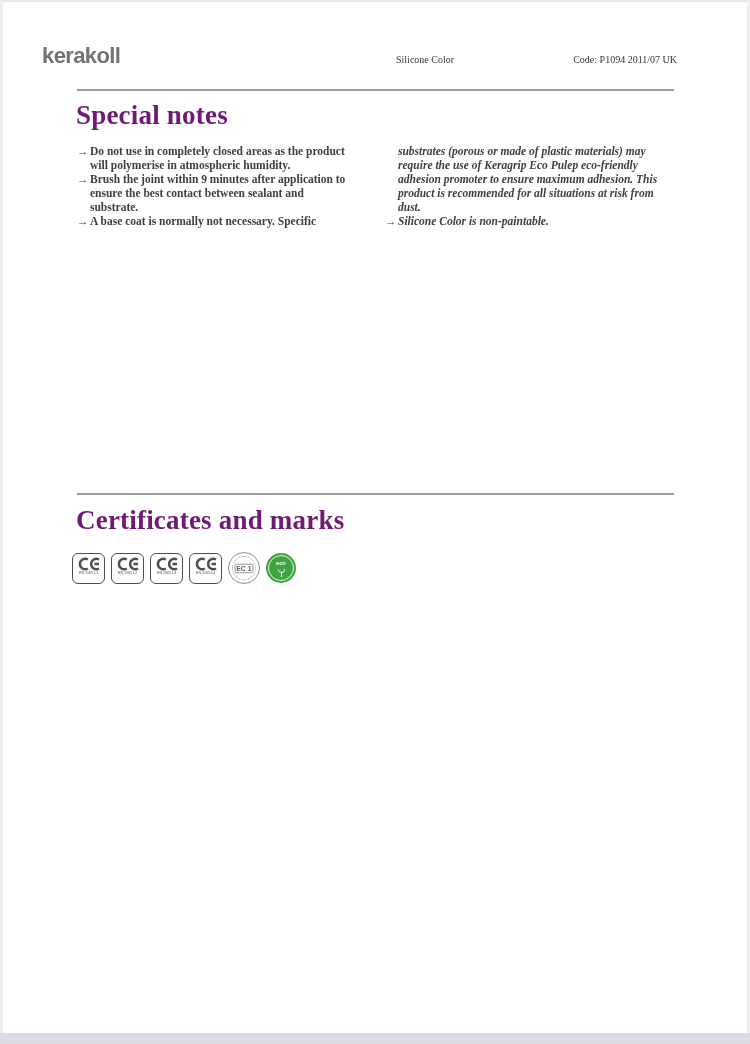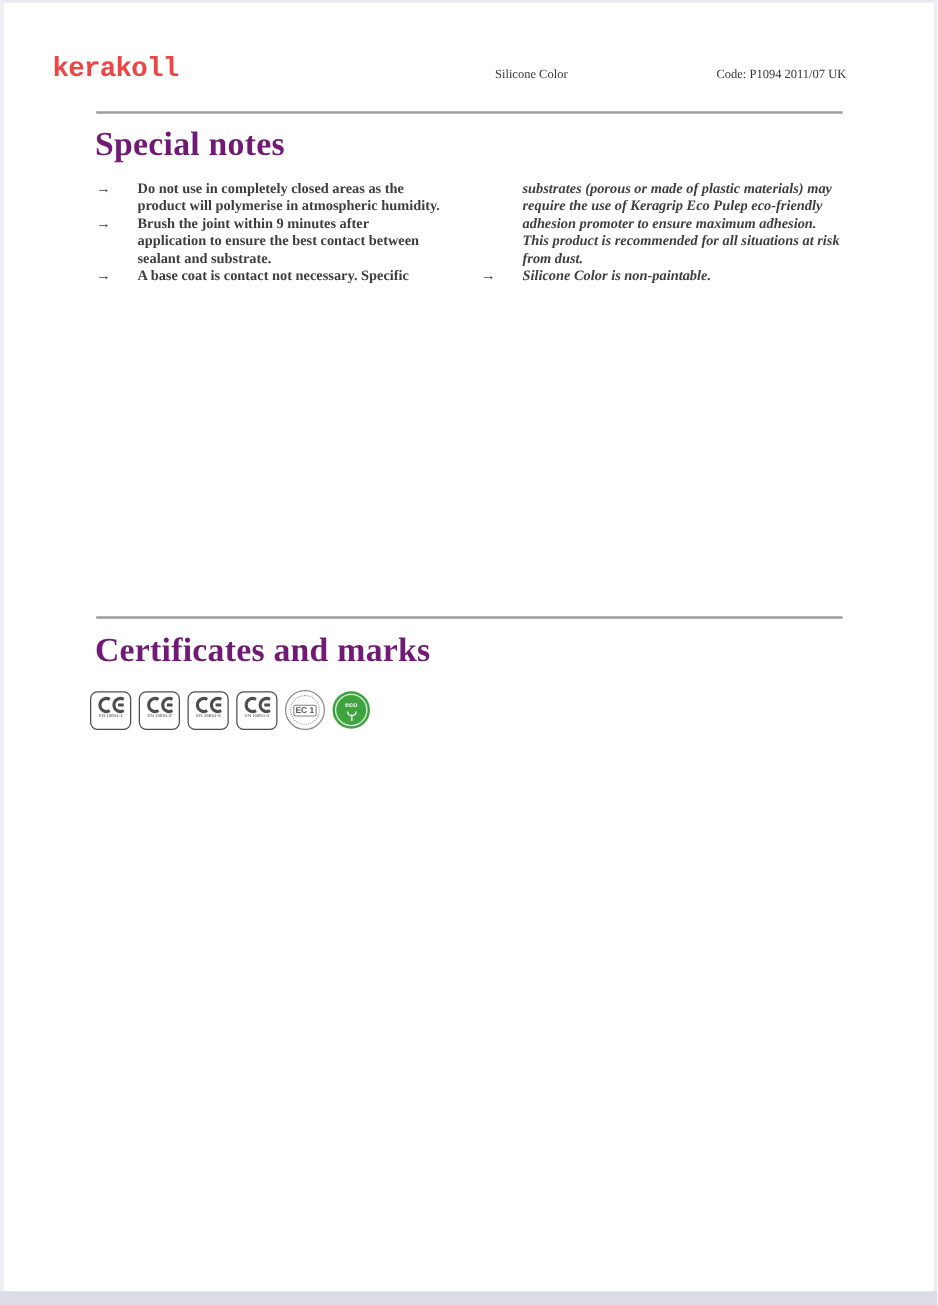--- a/index.html
+++ b/index.html
@@ -9,22 +9,22 @@
   }
   
   .edge-top{position:absolute;top:0;left:0;right:0;height:2px;background:#e7e7f0;}
   .edge-left{position:absolute;top:0;left:0;bottom:0;width:3px;background:#ededf4;}
   .edge-right{position:absolute;top:0;right:0;bottom:0;width:3px;background:#ededf4;}
   .bottom-bar{position:absolute;left:0;right:0;bottom:0;height:11px;background:#dcdce6;}
 
   
   .logo{
     position:absolute;left:42px;top:43px;
-    font-family:Liberation Mono, monospace;font-weight:bold;
-    font-size:22px;letter-spacing:-0.6px;color:#ef4444;
+    font-family:Liberation Sans, sans-serif;font-weight:bold;
+    font-size:22px;letter-spacing:-0.6px;color:#737373;
   }
   .hdr-product{position:absolute;left:396px;top:54px;font-size:10px;color:#353535;}
   .hdr-code{position:absolute;right:73px;top:54px;font-size:10px;color:#353535;}
 
   .rule{position:absolute;left:77px;width:597px;height:2px;background:#9d9d9d;}
   .rule1{top:89px;}
   .rule2{top:493px;}
 
   .section-heading{
     position:absolute;left:76px;
@@ -33,21 +33,21 @@
   .h-special{top:100px;}
   .h-certs{top:505px;}
 
   
   .notes{position:absolute;left:77px;top:144px;width:598px;display:flex;}
   .col{display:flex;flex-direction:column;}
   .col-left{width:275px;margin-right:33px;}
   .col-right{width:290px;font-style:italic;}
   .note-item{display:flex;font-size:11.5px;line-height:14px;font-weight:600;color:#3e3e3e;}
   .note-marker{flex:0 0 13px;width:13px;}
-  .note-text{flex:1;margin-left:20px;}
+  .note-text{flex:1;}
 
   
   .marks-row{position:absolute;left:72px;top:552px;display:flex;align-items:center;gap:6px;}
   .ce-box{
     width:33px;height:31px;box-sizing:border-box;
     border:1.5px solid #4e4e4e;border-radius:6px;
     display:flex;flex-direction:column;align-items:center;justify-content:flex-start;
     padding:3px 1px 1px;background:#fff;
   }
   .ce-box svg{width:23px;height:14px;display:block;}
@@ -102,21 +102,21 @@
     <div class="note-item">
       <span class="note-marker">→</span>
       <span class="note-text">Do not use in completely closed areas as the product will polymerise in atmospheric humidity.</span>
     </div>
     <div class="note-item">
       <span class="note-marker">→</span>
       <span class="note-text">Brush the joint within 9 minutes after application to ensure the best contact between sealant and substrate.</span>
     </div>
     <div class="note-item">
       <span class="note-marker">→</span>
-      <span class="note-text">A base coat is contact not necessary. Specific</span>
+      <span class="note-text">A base coat is normally not necessary. Specific</span>
     </div>
   </div>
   <div class="col col-right">
     <div class="note-item">
       <span class="note-marker"></span>
       <span class="note-text">substrates (porous or made of plastic materials) may require the use of Keragrip Eco Pulep eco-friendly adhesion promoter to ensure maximum adhesion. This product is recommended for all situations at risk from dust.</span>
     </div>
     <div class="note-item">
       <span class="note-marker">→</span>
       <span class="note-text">Silicone Color is non-paintable.</span>

